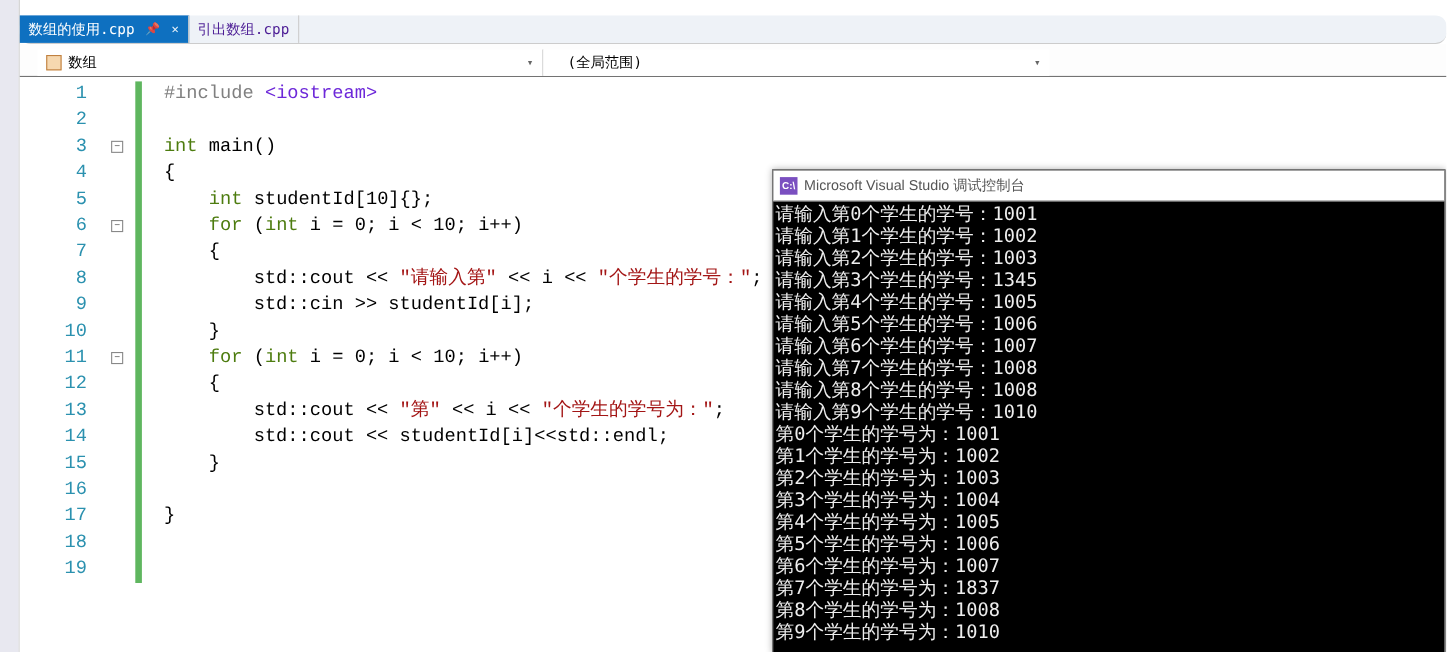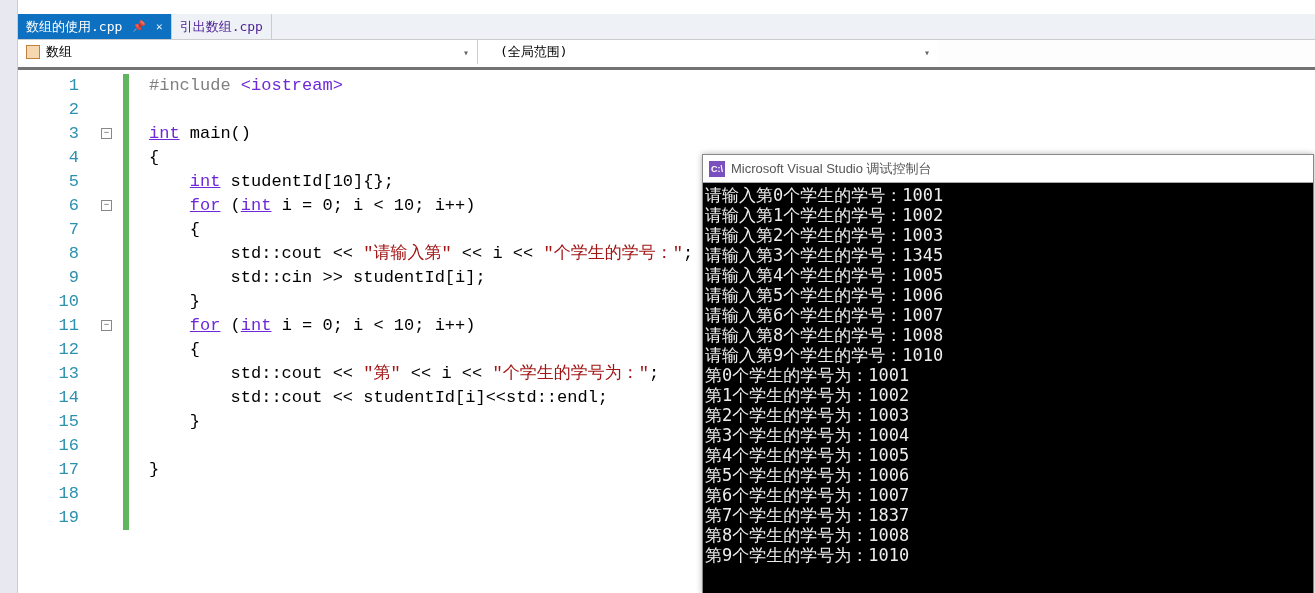--- a/index.html
+++ b/index.html
@@ -16,36 +16,38 @@
     position: absolute; left:0; top:0; width:18px; height:593px;
     background: linear-gradient(#e8e8f0,#e8e8f0);
     border-right:1px solid #ccc;
   }
   
   .tab-bar {
     position:absolute; left:18px; top:14px; right:0; height:26px;
     background:#eef2f7;
     display:flex; align-items:stretch;
     border-bottom:1px solid #ccc;
+    border-radius:10px;
   }
   .tab {
     display:flex; align-items:center; padding:0 8px;
     font-size:13px; color:#4c1d95;
     border-right:1px solid #ccc;
     cursor:pointer;
   }
   .tab.active { background:#0e70c0; color:#fff; }
   .tab .pin { margin-left:10px; font-size:11px; opacity:.9;}
   .tab .close { margin-left:10px; font-size:11px; opacity:.9;}
   
   .dropdown-row {
     position:absolute; left:18px; top:40px; right:0; height:30px;
-    display:flex; align-items:flex-start;
+    display:flex; align-items:flex-end;
     background:#fdfdfd;
-    border-bottom:3px solid #737373;
+    border-bottom:1px solid #737373;
+    padding-left:16px;
   }
   .dd {
     display:flex; align-items:center; justify-content:space-between;
     height:24px; font-size:13px; padding:0 8px;
     background:#fff;
   }
   .dd1 { width:460px; border-right:1px solid #ccc;}
   .dd2 { flex:0 0 460px; padding-left:22px;gap:20px;}
   .dd-arrow { font-size:10px; color:#666; }
   .dd-icon { width:14px; height:14px; background:#f6d8b0; border:1px solid #c08040; margin-right:6px; display:inline-block;}
@@ -76,21 +78,21 @@
     position:absolute; left:6px; width:11px; height:11px;
     border:1px solid #888; background:#fff; font-size:9px;
     line-height:9px; text-align:center; color:#555;
   }
   .code-area {
     position:absolute; left:113px; top:0; right:0; bottom:0;
     padding-top:4px;
     white-space:pre;
   }
   .code-line { height:24px; line-height:24px; padding-left:18px; }
-  .kw { color:#6d28d9;text-decoration:underline; }
+  .kw { color:#4d7c0f; }
   .pp { color:#808080; }
   .inc { color:#6d28d9; }
   .str { color:#a31515; }
   .txt { color:#000; }
   
   .console-win {
     position:absolute; left:702px; top:154px; width:612px; height:440px;
     background:#000; border:1px solid #888;
     box-shadow:0 0 6px rgba(0,0,0,.3);
   }
@@ -179,20 +181,21 @@
     <span>Microsoft Visual Studio 调试控制台</span>
   </div>
   <div class="console-body" id="console-body">
       <div>请输入第0个学生的学号：1001</div>
       <div>请输入第1个学生的学号：1002</div>
       <div>请输入第2个学生的学号：1003</div>
       <div>请输入第3个学生的学号：1345</div>
       <div>请输入第4个学生的学号：1005</div>
       <div>请输入第5个学生的学号：1006</div>
       <div>请输入第6个学生的学号：1007</div>
+      <div>请输入第7个学生的学号：1008</div>
       <div>请输入第8个学生的学号：1008</div>
       <div>请输入第9个学生的学号：1010</div>
       <div>第0个学生的学号为：1001</div>
       <div>第1个学生的学号为：1002</div>
       <div>第2个学生的学号为：1003</div>
       <div>第3个学生的学号为：1004</div>
       <div>第4个学生的学号为：1005</div>
       <div>第5个学生的学号为：1006</div>
       <div>第6个学生的学号为：1007</div>
       <div>第7个学生的学号为：1837</div>

